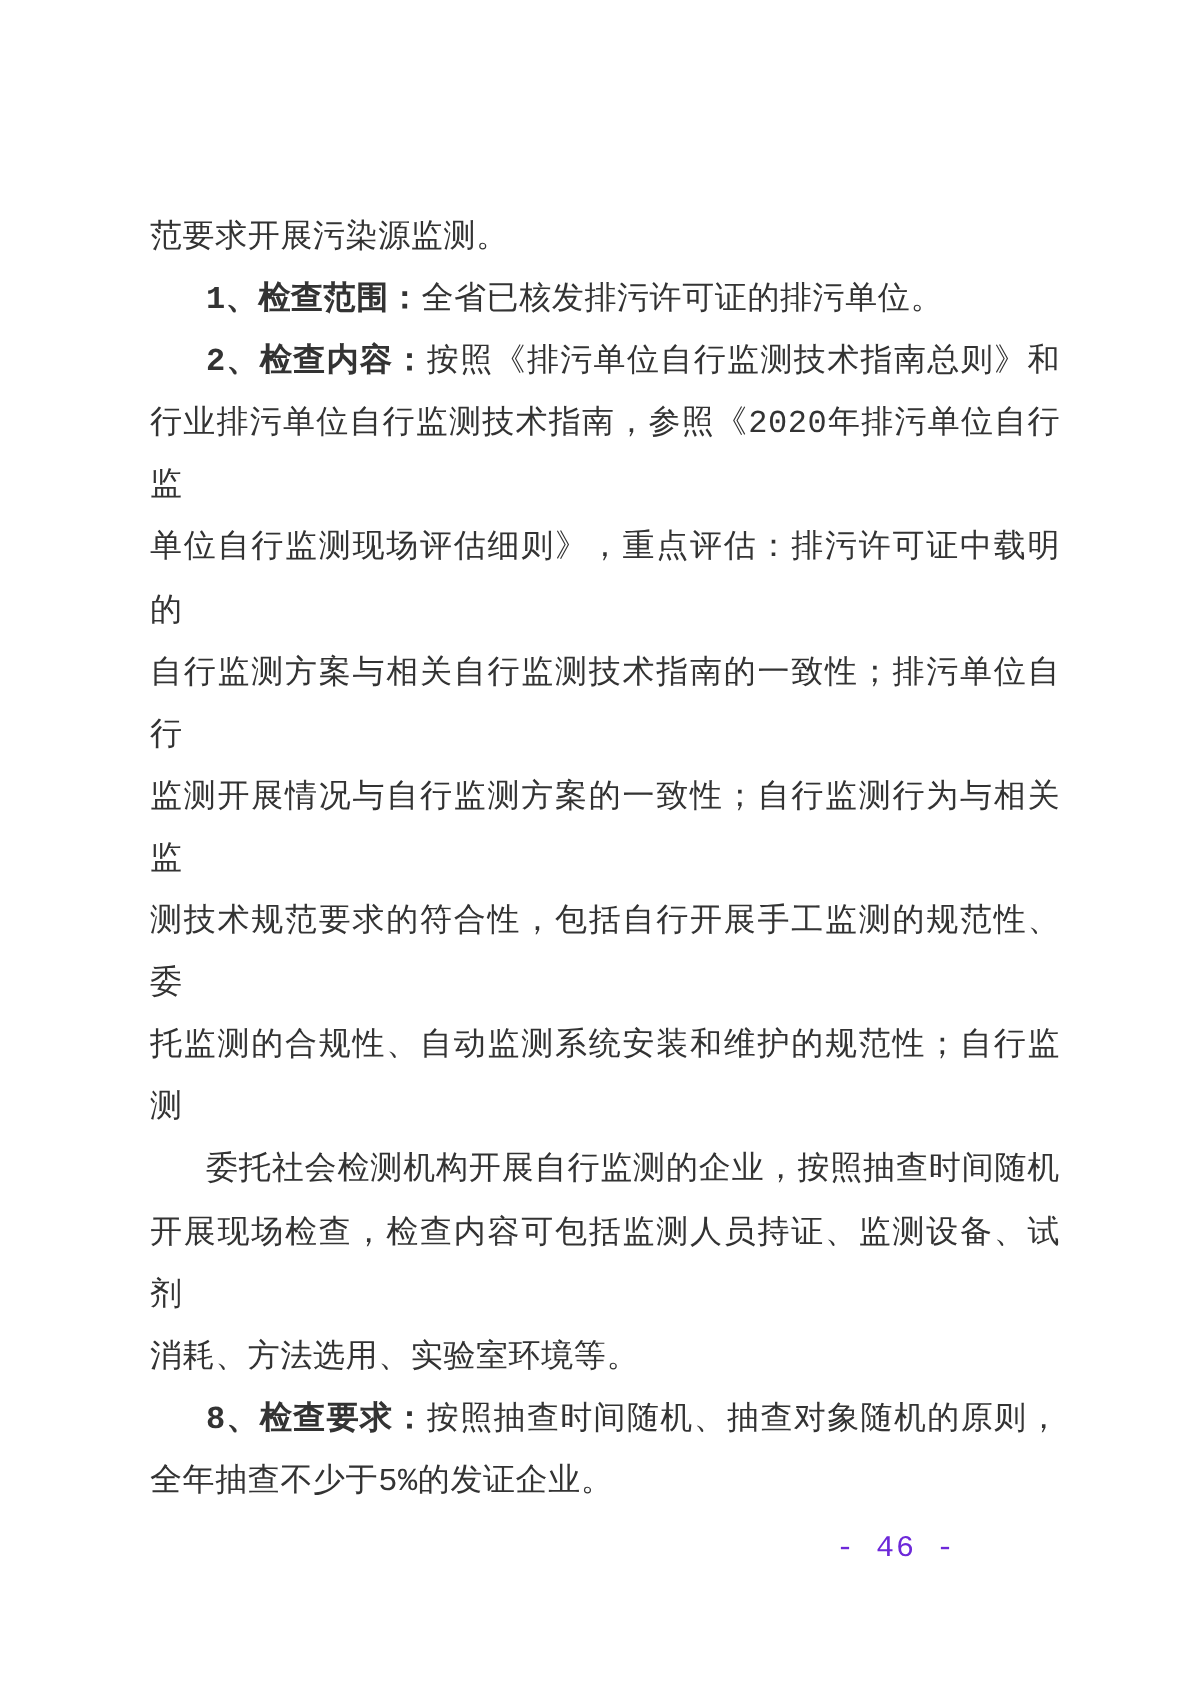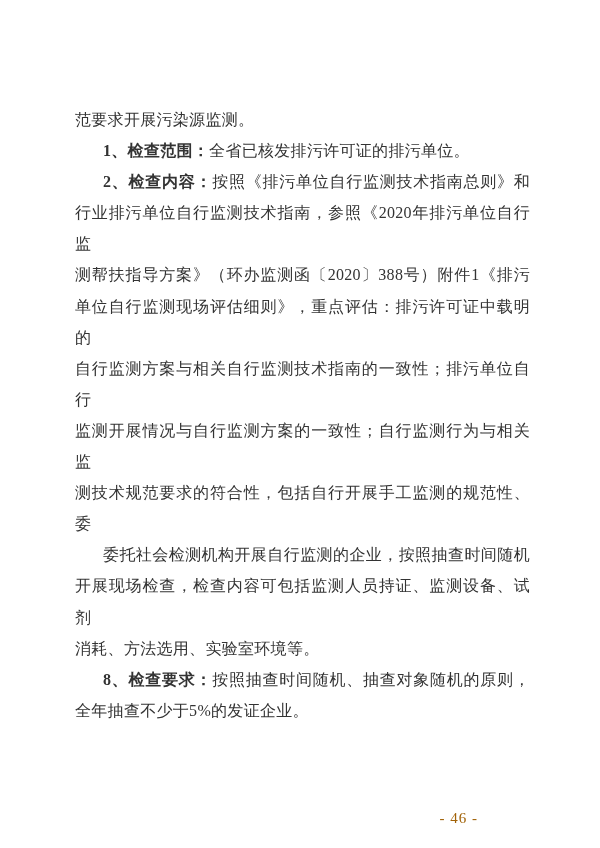--- a/index.html
+++ b/index.html
@@ -6,21 +6,21 @@
     margin: 0;
     padding: 0;
     background: #ffffff;
   }
   .page {
     position: relative;
     width: 552px;
     height: 848px;
     background: #ffffff;
     overflow: hidden;
-    font-family: Liberation Serif, serif;
+    font-family: Liberation Mono, monospace;
     color: #333333;
   }
   .content {
     position: absolute;
     left: 75px;
     top: 104px;
     width: 455px;
   }
   .line {
     font-size: 16px;
@@ -37,41 +37,41 @@
     text-indent: 28px;
   }
   .line .bold {
     font-weight: 700;
   }
   .line.heading {
     font-weight: 700;
   }
   .footer {
     position: absolute;
-    top: 810px;
+    top: 766px;
     right: 74px;
     font-size: 15px;
     letter-spacing: 1px;
-    color: #a16207;
+    color: #6d28d9;
   }
 </style>
 </head>
 <body>
 
 <div class="page">
   <div class="content">
       <div class="line"><span class="plain">范要求开展污染源监测。</span></div>
       <div class="line indent"><span class="bold">1、检查范围：</span><span class="plain">全省已核发排污许可证的排污单位。</span></div>
       <div class="line fill indent"><span class="bold">2、检查内容：</span><span class="plain">按照《排污单位自行监测技术指南总则》和</span></div>
       <div class="line fill"><span class="plain">行业排污单位自行监测技术指南，参照《2020年排污单位自行监</span></div>
-      <div class="line fill"><span class="plain">测帮扶指导方案》（环办监测函〔2020〕388号）附件1《排污</span></div>
       <div class="line fill"><span class="plain">单位自行监测现场评估细则》，重点评估：排污许可证中载明的</span></div>
       <div class="line fill"><span class="plain">自行监测方案与相关自行监测技术指南的一致性；排污单位自行</span></div>
       <div class="line fill"><span class="plain">监测开展情况与自行监测方案的一致性；自行监测行为与相关监</span></div>
       <div class="line fill"><span class="plain">测技术规范要求的符合性，包括自行开展手工监测的规范性、委</span></div>
+      <div class="line fill"><span class="plain">托监测的合规性、自动监测系统安装和维护的规范性；自行监测</span></div>
       <div class="line fill indent"><span class="plain">委托社会检测机构开展自行监测的企业，按照抽查时间随机</span></div>
       <div class="line fill"><span class="plain">开展现场检查，检查内容可包括监测人员持证、监测设备、试剂</span></div>
       <div class="line"><span class="plain">消耗、方法选用、实验室环境等。</span></div>
       <div class="line fill indent"><span class="bold">8、检查要求：</span><span class="plain">按照抽查时间随机、抽查对象随机的原则，</span></div>
       <div class="line"><span class="plain">全年抽查不少于5%的发证企业。</span></div>
     </div>
   <div class="footer">- 46 -</div>
 </div>
 
 </body></html>

